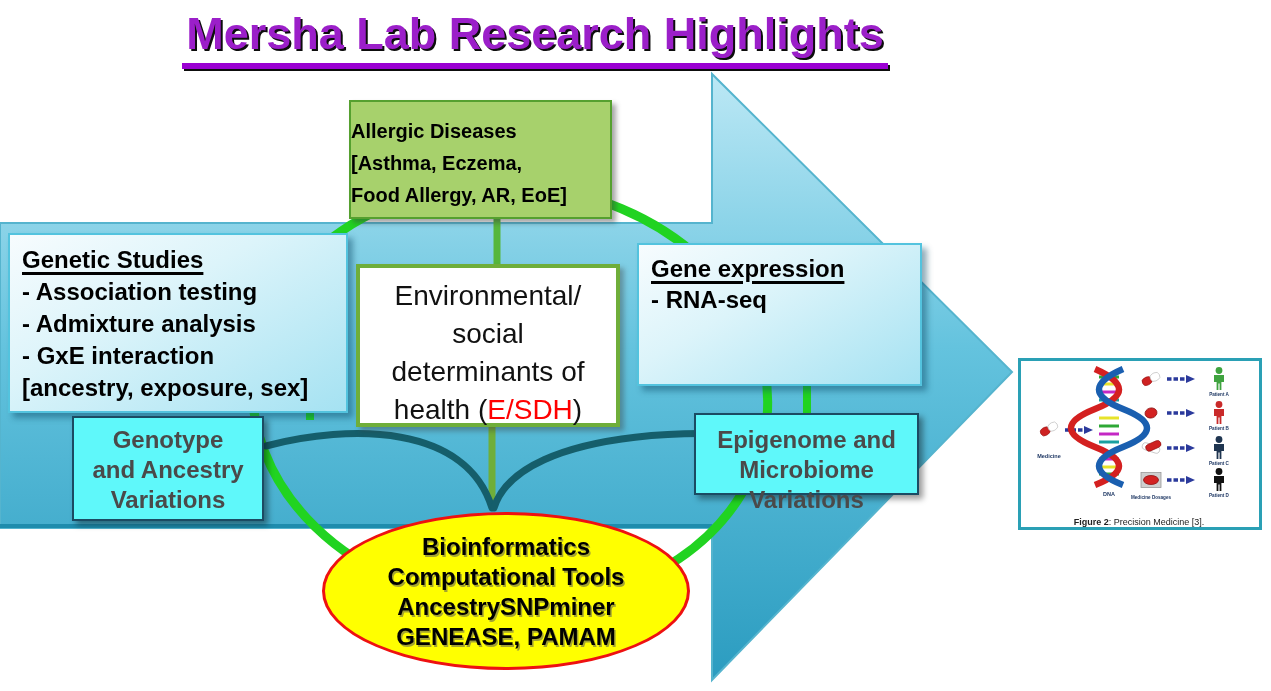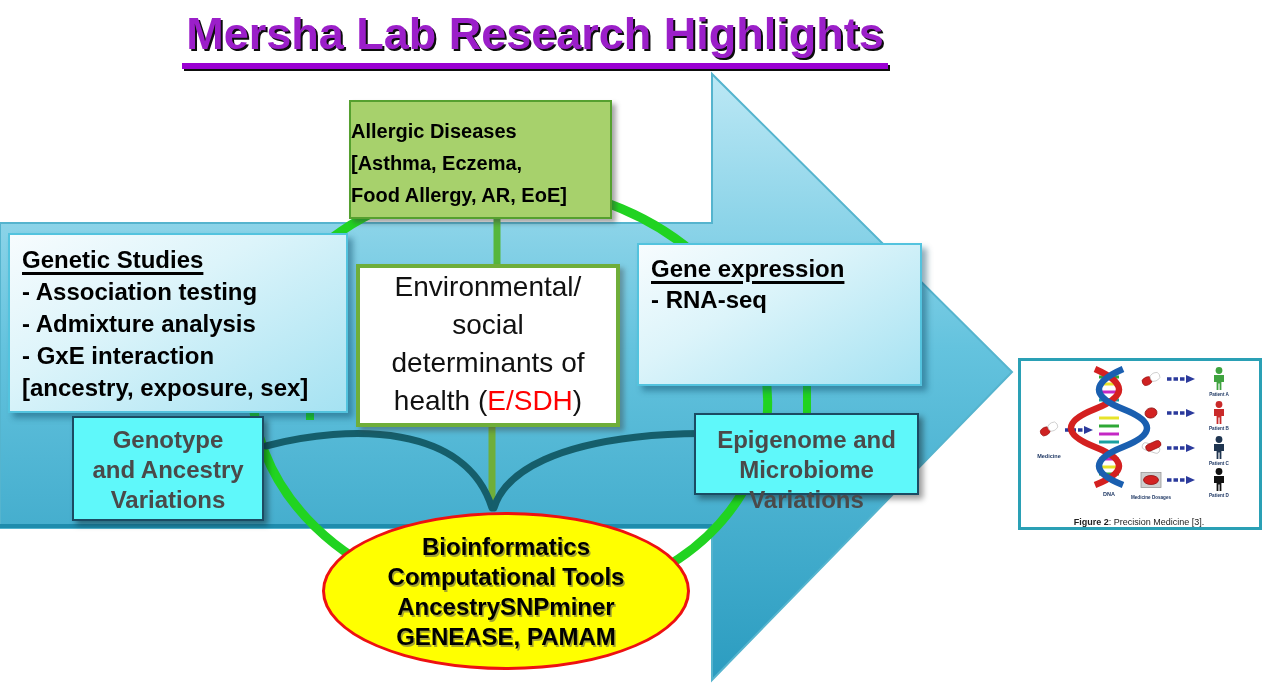--- a/index.html
+++ b/index.html
@@ -21,21 +21,21 @@
   .studybox{background:linear-gradient(150deg,#F7FCFE 0%,#DCF4FA 40%,#A5E2F2 100%);
             border:2px solid #53C3DE;box-shadow:5px 5px 6px rgba(10,70,100,.45);
             font-size:24px;font-weight:700;color:#000;line-height:32px;}
   .genetic{left:8px;top:224px;width:340px;height:180px;padding:9px 17px 0 12px;margin-top:9px;}
   .geneexp{left:637px;top:243px;width:285px;height:143px;padding:8px 6px 0 12px;line-height:31px;}
   .uline{text-decoration:underline;text-decoration-thickness:2.5px;text-underline-offset:4px;}
 
   .esdh{left:356px;top:264px;width:264px;height:163px;background:#fff;
         border:4px solid #6FAE3A;box-shadow:4px 4px 5px rgba(60,60,60,.4);
         text-align:center;font-size:28px;font-weight:400;color:#111;
-        line-height:38px;}
+        line-height:38px;padding-top:9px;}
   .esdh .red{color:#FF0000;}
 
   .cyanbox{background:#5FF8FA;border:2px solid #1B4B63;box-shadow:4px 4px 6px rgba(0,0,0,.4);
            text-align:center;font-size:24px;font-weight:700;color:#4A4A4A;line-height:30px;}
   .genotype{left:72px;top:416px;width:192px;height:105px;padding-top:7px;}
   .epigenome{left:694px;top:413px;width:225px;height:82px;padding-top:10px;}
 
   .bioellipse{left:322px;top:512px;width:368px;height:158px;background:#FFFF00;
               border:3.5px solid #EE1111;border-radius:50%;
               text-align:center;font-size:24px;font-weight:700;color:#000;

